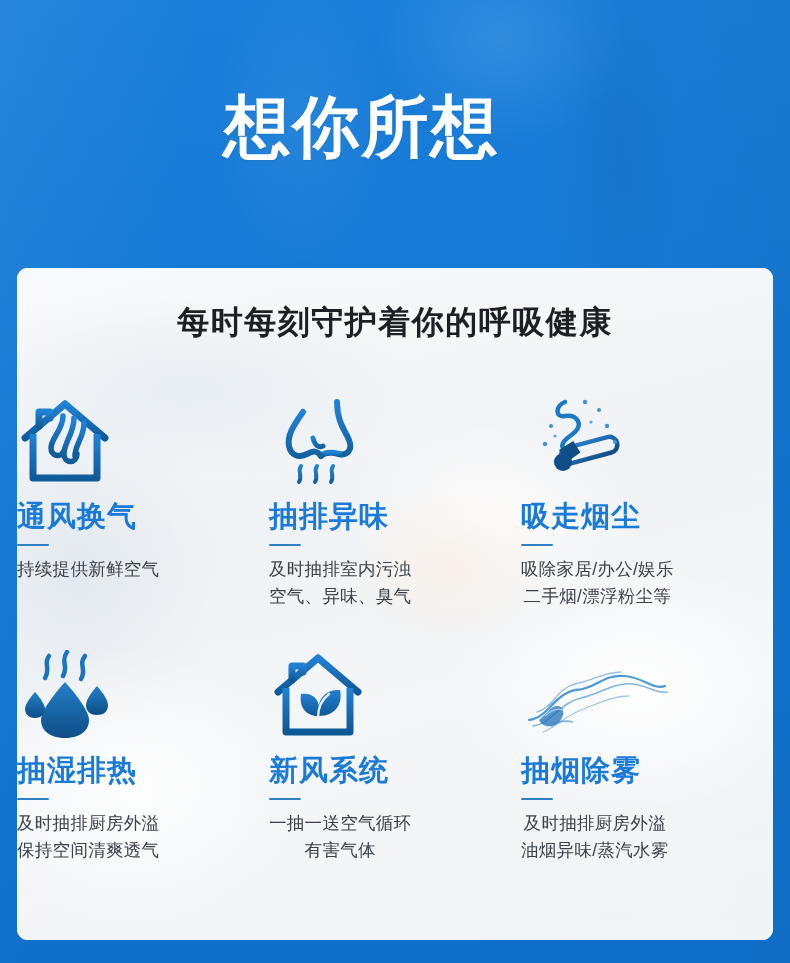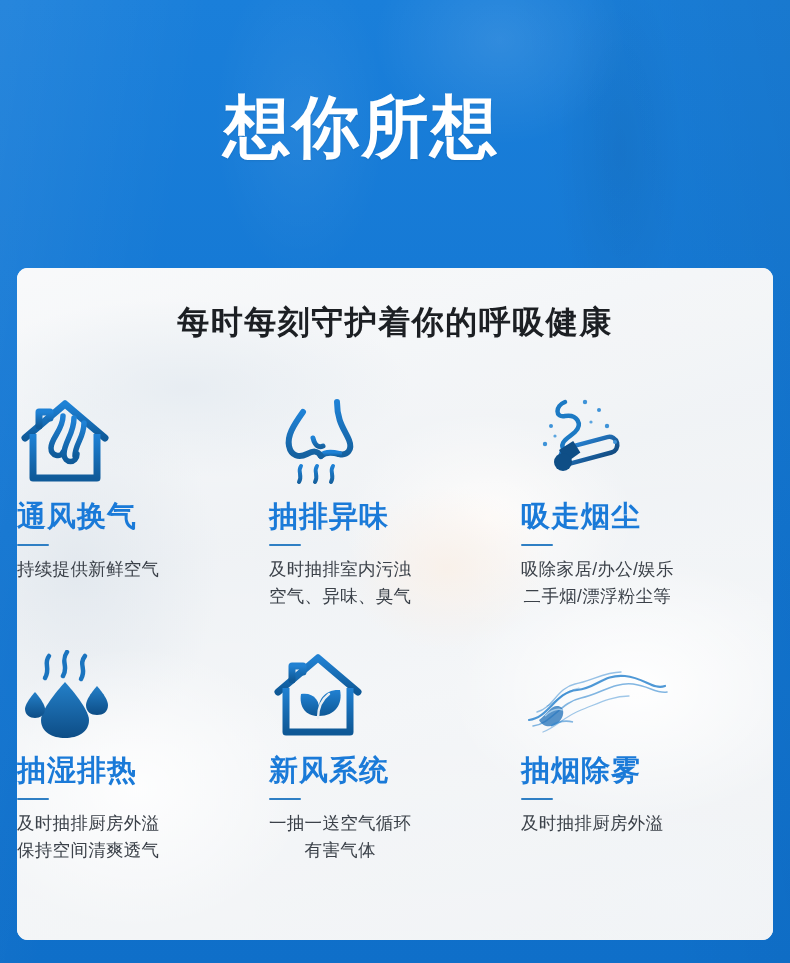--- a/index.html
+++ b/index.html
@@ -291,19 +291,20 @@
               </g>
               <path d="M18 58 C26 52 30 44 36 44 C44 44 44 54 38 60 C32 66 22 66 18 58 Z" fill="#1f6fb8" opacity=".75"></path>
               <path d="M24 54 C30 48 36 46 42 48" stroke="#9ec7e8" stroke-width="1.4" fill="none"></path>
               <path d="M30 64 C36 60 44 58 52 60" stroke="#2f86cf" stroke-width="1.6" fill="none" opacity=".6"></path>
             </svg>
           </div>
           <div class="f-title">抽烟除雾</div>
           <div class="f-rule"></div>
           <div class="f-desc">
             <div>及时抽排厨房外溢</div>
+            <div>油烟异味/蒸汽水雾</div>
           </div>
         </div>
 
       </div>
     </div>
   </div>
 </div>
 
 </body></html>

